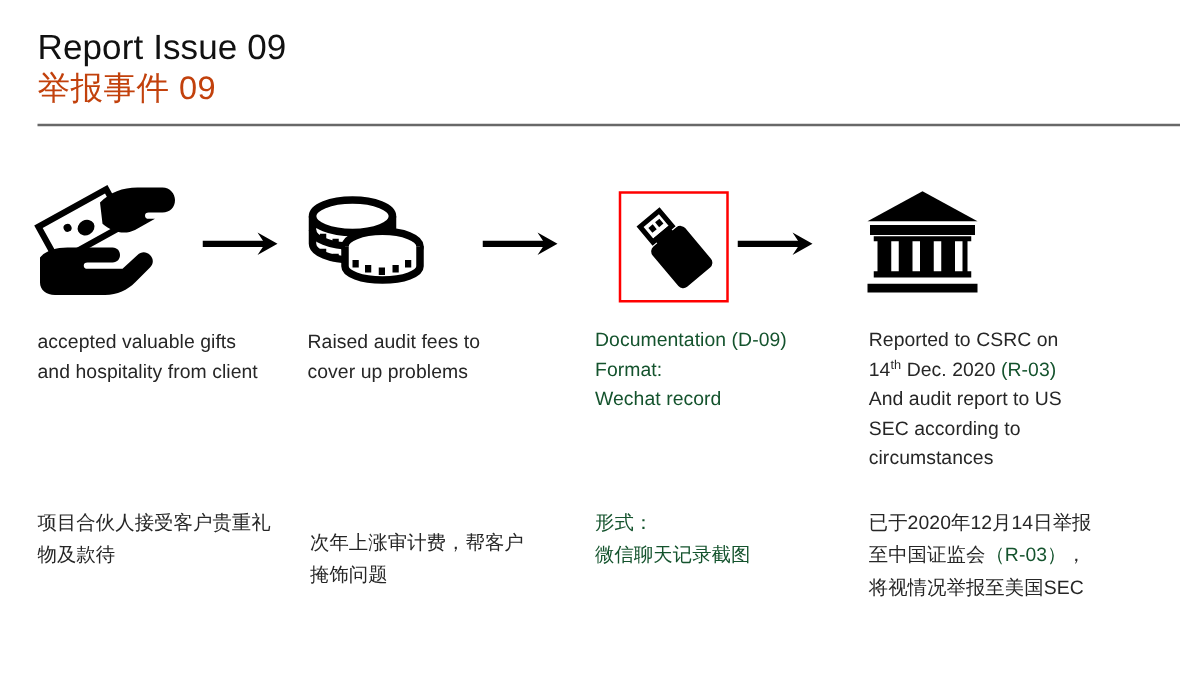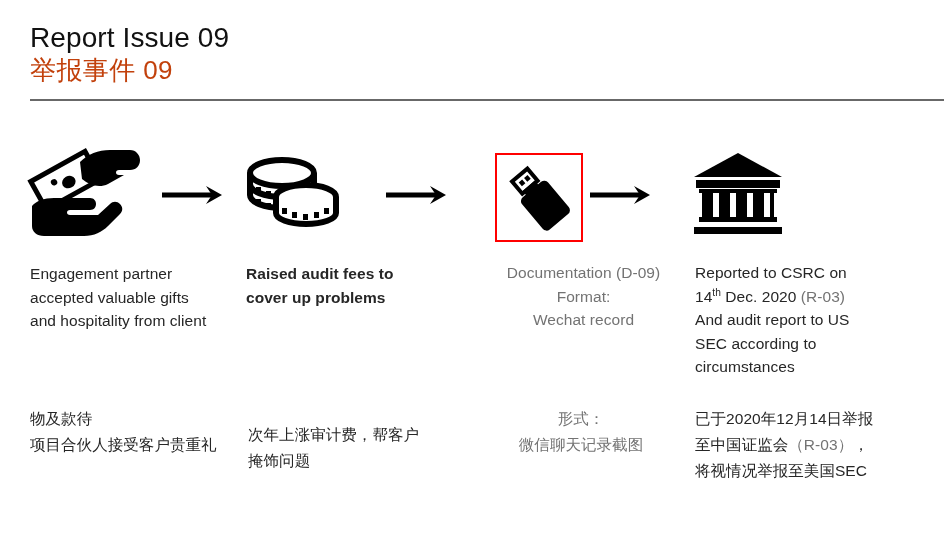--- a/index.html
+++ b/index.html
@@ -116,30 +116,30 @@
     font-size: 15.5px;
     line-height: 23.5px;
     font-weight: 400;
     color: #262626;
     letter-spacing: 0.05px;
   }
   .text-col.en { width: 215px; }
   .text-col.zh { width: 210px; line-height: 26px; font-size: 15.5px; }
 
   .en1 { left: 30px; top: 262px; }
-  .en2 { left: 246px; top: 262px; font-weight: bold; }
+  .en2 { left: 246px; top: 262px; }
   .en3 { left: 476px; top: 261px; width: 200px; }
   .en4 { left: 695px; top: 261px; width: 205px; }
 
   .zh1 { left: 30px; top: 406px; width: 212px; }
   .zh2 { left: 248px; top: 406px; width: 200px; margin-top: 16px; }
   .zh3 { left: 476px; top: 406px; width: 200px; }
   .zh4 { left: 695px; top: 406px; width: 205px; }
 
-  .red { color: #737373; text-align: center; }
+  .red { color: #14532d; }
   .line { display: block; white-space: nowrap; }
 
   sup.ord {
     font-size: 0.66em;
     vertical-align: super;
     line-height: 0;
   }
 </style>
 </head>
 <body>
@@ -264,21 +264,20 @@
         <rect x="7" y="38" width="78" height="4" fill="#000"></rect>
         <rect x="7" y="66" width="78" height="5" fill="#000"></rect>
 
         <rect x="2" y="76" width="88" height="7" fill="#000"></rect>
       </svg>
     </div>
   </div>
 </div>
 
 <div class="text-col en en1">
-  <span class="line">Engagement partner</span>
   <span class="line">accepted valuable gifts</span>
   <span class="line">and hospitality from client</span>
 </div>
 
 <div class="text-col en en2">
   <span class="line">Raised audit fees to</span>
   <span class="line">cover up problems</span>
 </div>
 
 <div class="text-col en en3 red">
@@ -289,22 +288,22 @@
 
 <div class="text-col en en4">
   <span class="line">Reported to CSRC on</span>
   <span class="line"><span>14</span><sup class="ord">th</sup><span> Dec. 2020 </span><span class="red">(R-03)</span></span>
   <span class="line">And audit report to US</span>
   <span class="line">SEC according to</span>
   <span class="line">circumstances</span>
 </div>
 
 <div class="text-col zh zh1">
+  <span class="line">项目合伙人接受客户贵重礼</span>
   <span class="line">物及款待</span>
-  <span class="line">项目合伙人接受客户贵重礼</span>
 </div>
 
 <div class="text-col zh zh2">
   <span class="line">次年上涨审计费，帮客户</span>
   <span class="line">掩饰问题</span>
 </div>
 
 <div class="text-col zh zh3 red">
   <span class="line">形式：</span>
   <span class="line">微信聊天记录截图</span>

